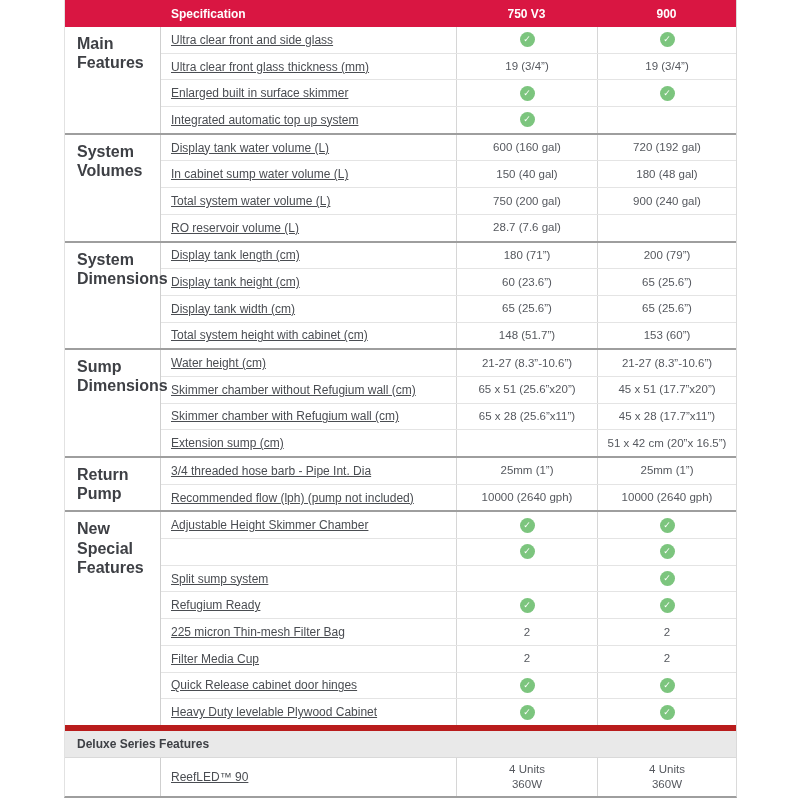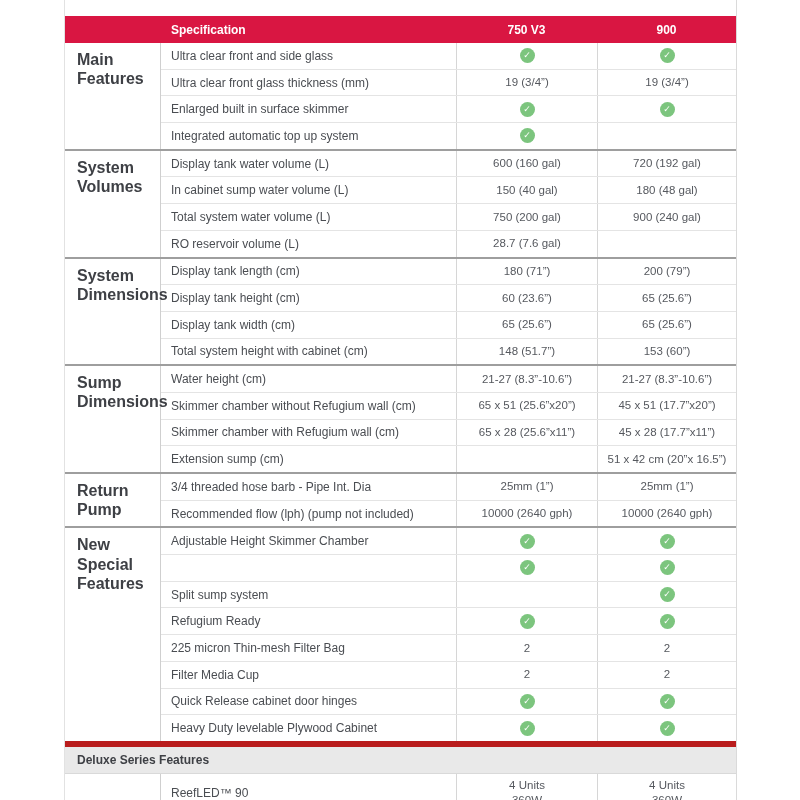--- a/index.html
+++ b/index.html
@@ -29,21 +29,20 @@
   
   .thead {
     display: grid;
     grid-template-columns: 96px 295px 141px 1fr;
     height: 27px;
     background: #d91642;
     align-items: center;
     color: #ffffff;
     font-size: 12px;
     font-weight: bold;
-    margin-top: 16px;
   }
   .thead .h-spec { padding-left: 10px; text-align: left; }
   .thead .h-val  { text-align: center; }
   
   .section { display: flex; }
   .section.dark-top { border-top: 2px solid #9e9e9e; }
   .section.light-top { border-top: 1px solid #d9d9d9; }
   .cat-cell {
     width: 96px;
     box-sizing: border-box;
@@ -65,20 +64,21 @@
   .row:first-child { border-top: none; }
   .row.tall { height: 38px; }
   .label-cell {
     width: 295px;
     box-sizing: border-box;
     padding: 0 10px;
     display: flex;
     align-items: center;
     font-size: 12px;
     color: #4a4d52;
+    text-decoration: underline;
   }
   .val-cell {
     box-sizing: border-box;
     border-left: 1px solid #d6d6d6;
     display: flex;
     align-items: center;
     justify-content: center;
     font-size: 11.5px;
     color: #55585e;
     text-align: center;

